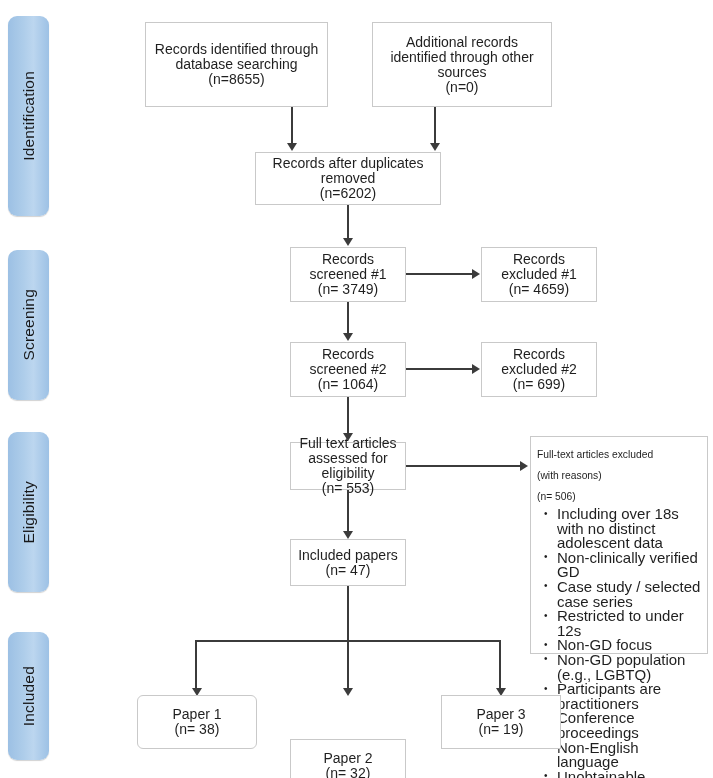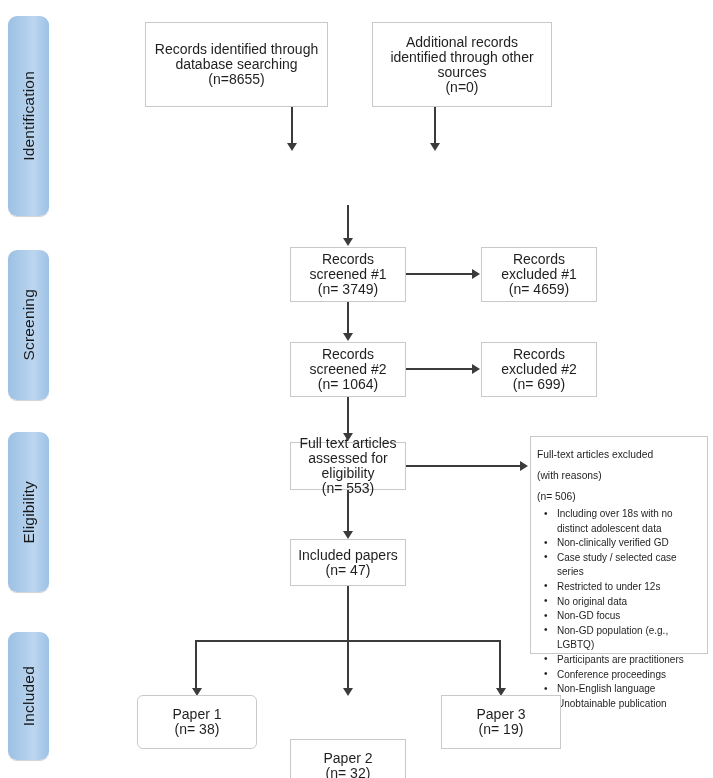--- a/index.html
+++ b/index.html
@@ -75,21 +75,21 @@
     white-space: pre-line;
   }
   .reasons-list {
     margin: 0;
     padding: 0;
     list-style: none;
   }
   .reasons-list li {
     position: relative;
     padding-left: 20px;
-    font-size: 10px;
+    font-size: 15px;
     line-height: 14.6px;
     color: #1f1f1f;
   }
   .reasons-list li::before {
     content: "\2022";
     position: absolute;
     left: 7px;
     top: -0.5px;
     font-size: 10px;
     color: #1f1f1f;
@@ -148,20 +148,24 @@
   <div class="box" style="left:372px;top:22px;width:180px;height:85px;">
     <div class="box-text">Additional records identified through other sources
 (n=0)</div>
   </div>
 
   <div class="vline" style="left:291px;top:107px;height:38px;"></div>
   <div class="arrow-down" style="left:287px;top:143px;"></div>
   <div class="vline" style="left:434px;top:107px;height:38px;"></div>
   <div class="arrow-down" style="left:430px;top:143px;"></div>
 
+  <div class="box" style="left:255px;top:152px;width:186px;height:53px;">
+    <div class="box-text">Records after duplicates removed
+(n=6202)</div>
+  </div>
 
   <div class="vline" style="left:347px;top:205px;height:35px;"></div>
   <div class="arrow-down" style="left:343px;top:238px;"></div>
 
   <div class="box" style="left:290px;top:247px;width:116px;height:55px;">
     <div class="box-text">Records screened #1
 (n= 3749)</div>
   </div>
   <div class="hline" style="left:406px;top:273px;width:68px;"></div>
   <div class="arrow-right" style="left:472px;top:269px;"></div>
@@ -197,21 +201,20 @@
 
   <div class="reasons-box" style="left:530px;top:436px;width:178px;height:218px;">
     <div class="reasons-head">Full-text articles excluded
 (with reasons)
 (n= 506)</div>
     <ul class="reasons-list">
       <li>Including over 18s with no distinct adolescent data</li>
       <li>Non-clinically verified GD</li>
       <li>Case study / selected case series</li>
       <li>Restricted to under 12s</li>
-      <li>No original data</li>
       <li>Non-GD focus</li>
       <li>Non-GD population (e.g., LGBTQ)</li>
       <li>Participants are practitioners</li>
       <li>Conference proceedings</li>
       <li>Non-English language</li>
       <li>Unobtainable publication</li>
     </ul>
   </div>
 
   <div class="vline" style="left:347px;top:490px;height:43px;"></div>

